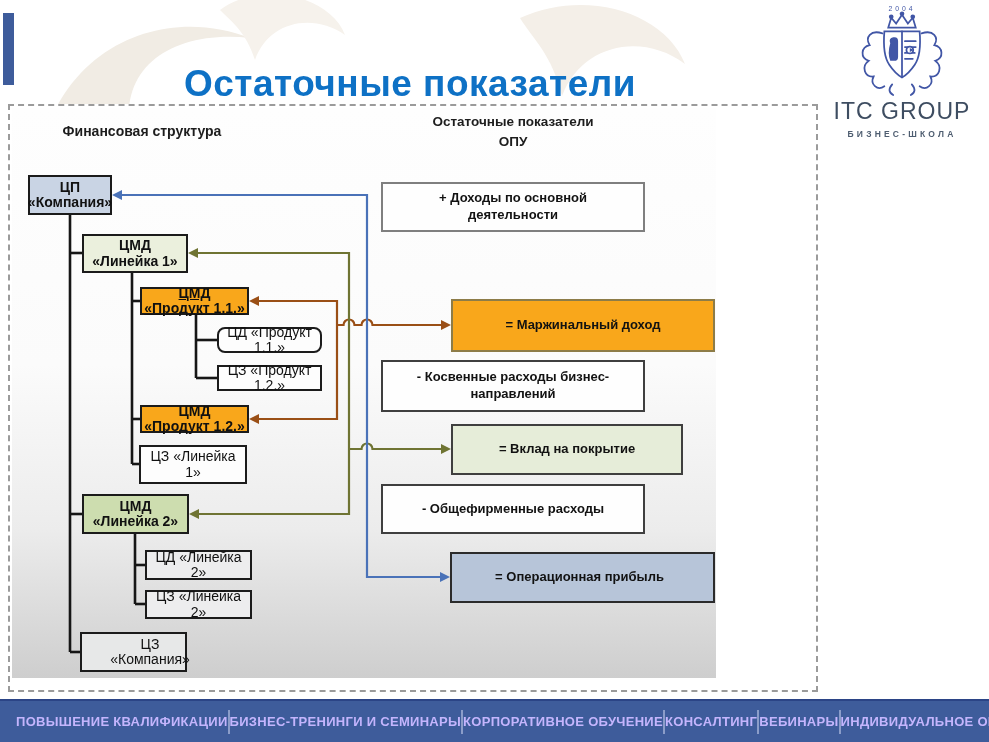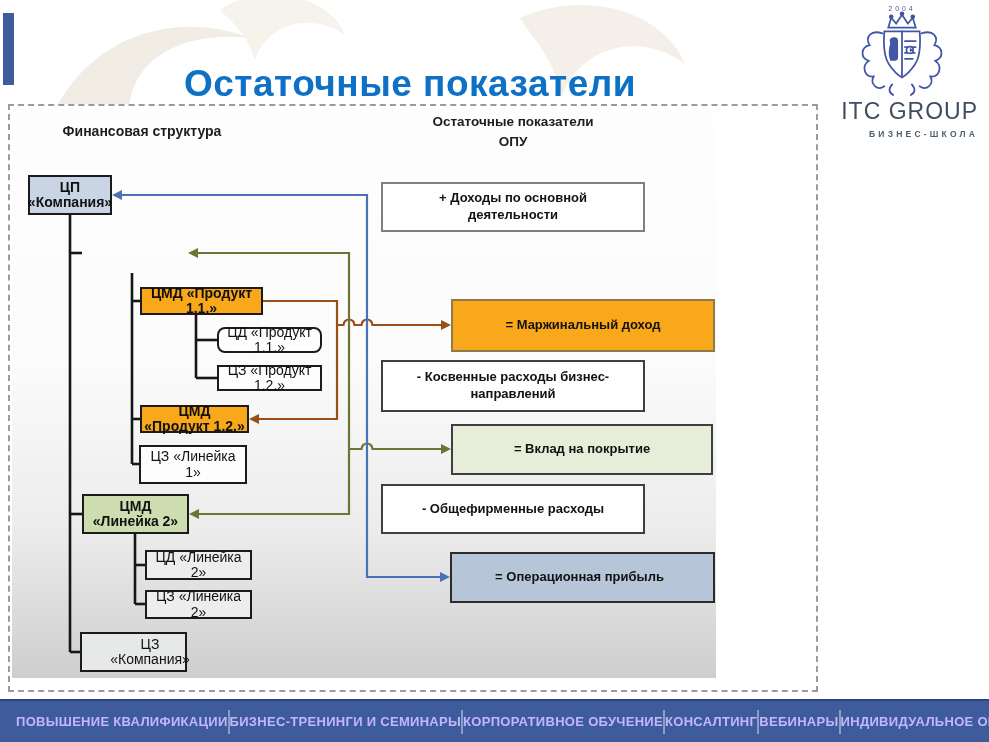--- a/index.html
+++ b/index.html
@@ -12,21 +12,21 @@
   
   .wm{position:absolute;left:0;top:0;z-index:0;pointer-events:none;}
   
   .accent-bar{position:absolute;left:3px;top:13px;width:11px;height:72px;background:#3e5c9b;z-index:2;}
   
   .title{
     position:absolute;left:105px;top:38px;width:610px;text-align:center;
     font-size:37px;font-weight:bold;color:#0e71c5;letter-spacing:0.5px;z-index:2;
   }
   
-  .logo{position:absolute;left:826px;top:4px;width:152px;text-align:right;z-index:2;}
+  .logo{position:absolute;left:826px;top:4px;width:152px;text-align:center;z-index:2;}
   .logo .crest{display:block;margin:0 auto;}
   .logo-name{font-size:23px;letter-spacing:1px;color:#3e4d61;font-weight:normal;margin-top:-2px;}
   .logo-sub{font-size:8.5px;letter-spacing:3.2px;color:#4e5d70;margin-top:4px;font-weight:bold;}
   
   .board{
     position:absolute;left:8px;top:104px;width:806px;height:584px;
     border:2px dashed #9b9b9b;background:#ffffff;z-index:1;
   }
   .canvas{
     position:absolute;left:2px;top:2px;width:704px;height:570px;
@@ -167,34 +167,35 @@
       </g>
     </svg>
 
     <div class="col-header fin">Финансовая структура</div>
     <div class="col-header opu">
       <div>Остаточные показатели</div>
       <div>ОПУ</div>
     </div>
 
     <div class="node bold n-blue" style="left:16px;top:67px;width:84px;height:40px;">ЦП «Компания»</div>
-    <div class="node bold n-orange" style="left:128px;top:179px;width:123px;height:28px;">ЦМД «Продукт 1.1.»</div>
+    <div class="node bold n-greenish" style="left:70px;top:126px;width:106px;height:39px;">ЦМД «Линейка 1»</div>
+    <div class="node bold n-orange" style="left:128px;top:179px;width:109px;height:28px;text-decoration:underline;">ЦМД «Продукт 1.1.»</div>
     <div class="node" style="left:205px;top:219px;width:105px;height:26px;border-radius:8px;">ЦД «Продукт 1.1.»</div>
     <div class="node" style="left:205px;top:257px;width:105px;height:26px;">ЦЗ «Продукт 1.2.»</div>
     <div class="node bold n-orange" style="left:128px;top:297px;width:109px;height:28px;">ЦМД «Продукт 1.2.»</div>
     <div class="node" style="left:127px;top:337px;width:108px;height:39px;">ЦЗ «Линейка 1»</div>
     <div class="node bold n-green" style="left:70px;top:386px;width:107px;height:40px;">ЦМД «Линейка 2»</div>
     <div class="node n-lgray" style="left:133px;top:442px;width:107px;height:30px;">ЦД «Линейка 2»</div>
     <div class="node n-lgray" style="left:133px;top:482px;width:107px;height:29px;">ЦЗ «Линейка 2»</div>
     <div class="node n-gray" style="left:68px;top:524px;width:107px;height:40px;padding-left:35px;">ЦЗ «Компания»</div>
 
     <div class="obox first" style="left:369px;top:74px;width:264px;height:50px;">+ Доходы по основной деятельности</div>
     <div class="obox orange" style="left:439px;top:191px;width:264px;height:53px;">= Маржинальный доход</div>
     <div class="obox" style="left:369px;top:252px;width:264px;height:52px;">- Косвенные расходы бизнес-направлений</div>
-    <div class="obox green" style="left:439px;top:316px;width:262px;height:51px;">= Вклад на покрытие</div>
+    <div class="obox green" style="left:439px;top:316px;width:232px;height:51px;">= Вклад на покрытие</div>
     <div class="obox" style="left:369px;top:376px;width:264px;height:50px;">- Общефирменные расходы</div>
     <div class="obox bluegray" style="left:438px;top:444px;width:265px;height:51px;padding-left:8px;">= Операционная прибыль</div>
 
   </div>
 </div>
 
 <div class="footer">
   <span class="item">ПОВЫШЕНИЕ КВАЛИФИКАЦИИ</span>
   <span class="sep"></span>
   <span class="item">БИЗНЕС-ТРЕНИНГИ И СЕМИНАРЫ</span>

